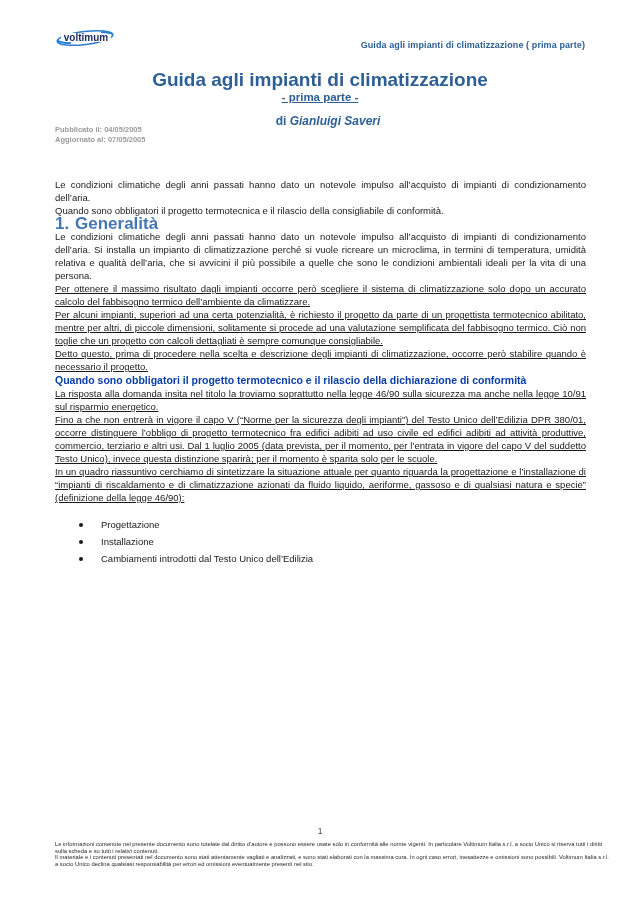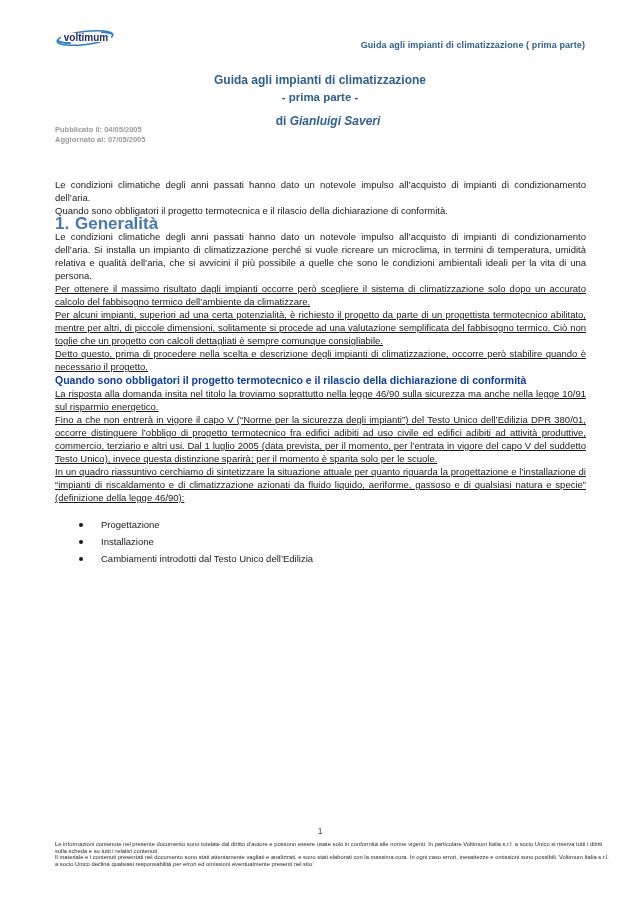--- a/index.html
+++ b/index.html
@@ -18,22 +18,22 @@
     display:flex;justify-content:space-between;align-items:flex-start;
   }
   .logo{width:62px;height:24px;display:block;}
   .running-title{
     margin-top:14px;
     font-size:9px;font-weight:bold;color:#2d5f94;
     letter-spacing:.1px;
   }
   
   .title-block{position:absolute;left:0;right:0;top:70px;text-align:center;}
-  .doc-title{font-size:12px;font-weight:bold;color:#2d5f94;line-height:20px;margin:0;}
-  .doc-subtitle{font-size:11.5px;font-weight:bold;color:#2d5f94;margin:1px 0 0 0;}
+  .doc-title{font-size:19px;font-weight:bold;color:#2d5f94;line-height:20px;margin:0;}
+  .doc-subtitle{font-size:11.5px;font-weight:bold;color:#2d5f94;margin:1px 0 0 0;text-decoration:underline;}
   .byline-row{position:absolute;left:0;right:0;top:114px;height:34px;}
   .byline{
     text-align:center;font-size:12px;font-weight:bold;color:#2d5f94;margin:0;padding-left:16px;
   }
   .byline i{font-style:italic;}
   .pub-dates{
     position:absolute;left:55px;top:11px;
     font-size:7.5px;font-weight:bold;color:#9a9a9a;line-height:9.5px;
   }
   
@@ -100,21 +100,21 @@
     <p class="byline"><span>di </span><i>Gianluigi Saveri</i></p>
     <div class="pub-dates">
       <div>Pubblicato il: 04/05/2005</div>
       <div>Aggiornato al: 07/05/2005</div>
     </div>
   </div>
 
   <div class="content">
 
     <p><span>Le condizioni climatiche degli anni passati hanno dato un notevole </span><b>impulso</b><span> all’acquisto di </span><b>impianti di condizionamento</b><span> dell’aria.</span></p>
-    <p><span>Quando sono </span><b>obbligatori</b><span> il </span><b>progetto termotecnica</b><span> e il rilascio della </span><b>dichiarazione di conformità</b><span>.</span></p>
+    <p><span>Quando sono </span><b>obbligatori</b><span> il </span><b>progetto termotecnica</b><span> e il rilascio della </span><b>consigliabile di conformità</b><span>.</span></p>
 
     <p class="section-heading"><span class="sec-num">1.</span><span>Generalità</span></p>
 
     <p class="after-heading">Le condizioni climatiche degli anni passati hanno dato un notevole impulso all’acquisto di impianti di condizionamento dell’aria. Si installa un impianto di climatizzazione perché si vuole ricreare un microclima, in termini di temperatura, umidità relativa e qualità dell’aria, che si avvicini il più possibile a quelle che sono le condizioni ambientali ideali per la vita di una persona.</p>
     <p class="para">Per ottenere il massimo risultato dagli impianti occorre però scegliere il sistema di climatizzazione solo dopo un accurato calcolo del fabbisogno termico dell’ambiente da climatizzare.</p>
     <p class="para">Per alcuni impianti, superiori ad una certa potenzialità, è richiesto il progetto da parte di un progettista termotecnico abilitato, mentre per altri, di piccole dimensioni, solitamente si procede ad una valutazione semplificata del fabbisogno termico. Ciò non toglie che un progetto con calcoli dettagliati è sempre comunque consigliabile.</p>
     <p class="para">Detto questo, prima di procedere nella scelta e descrizione degli impianti di climatizzazione, occorre però stabilire quando è necessario il progetto.</p>
 
     <p class="subsection-heading">Quando sono obbligatori il progetto termotecnico e il rilascio della dichiarazione di conformità</p>
 

